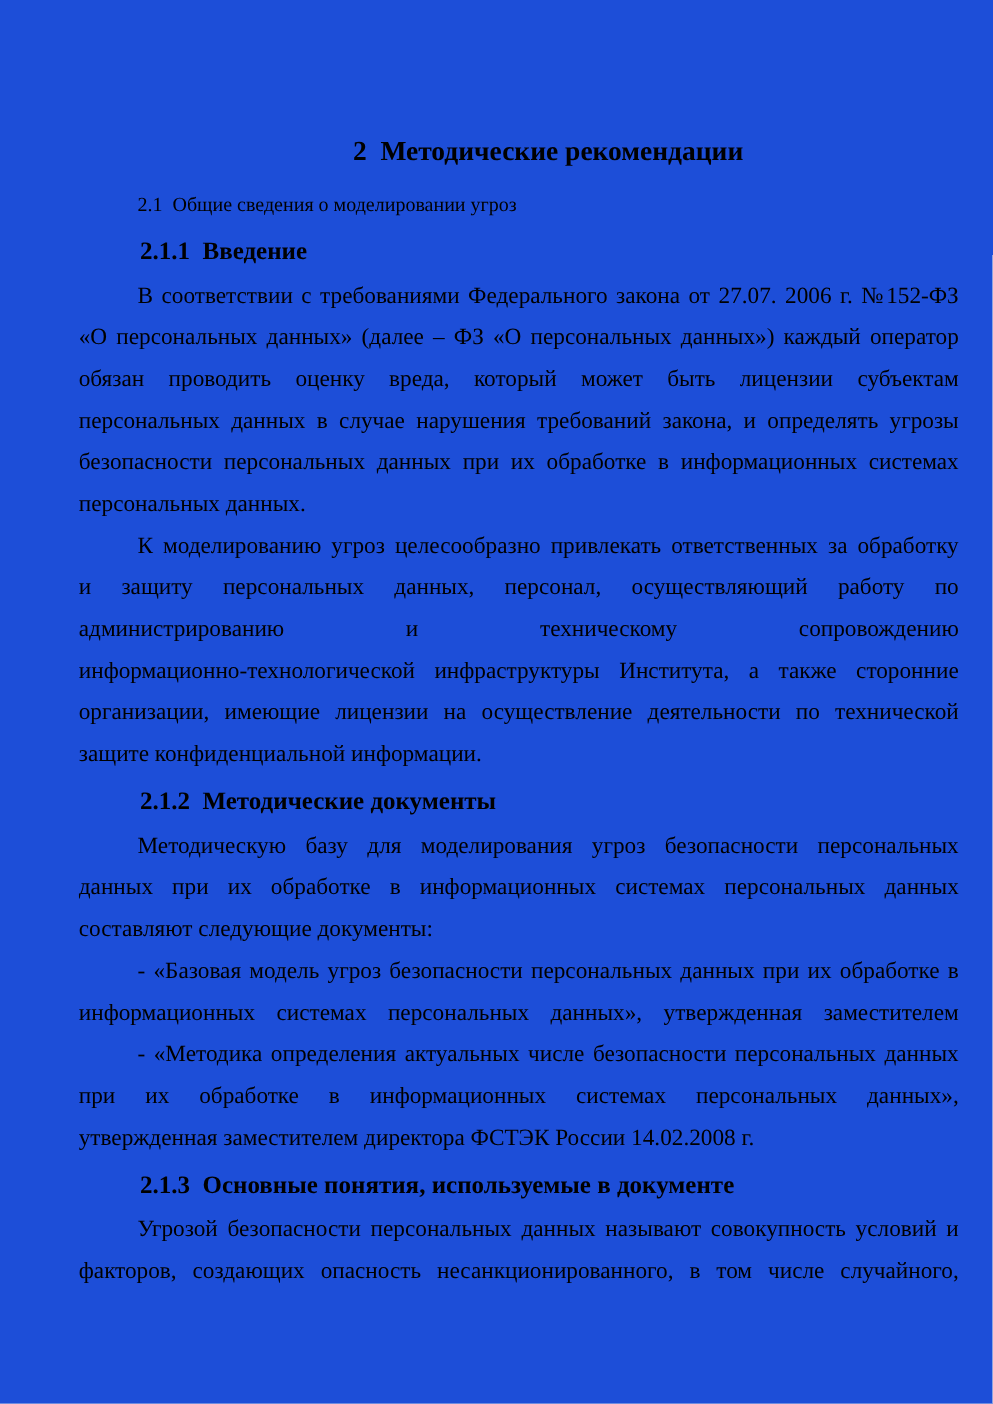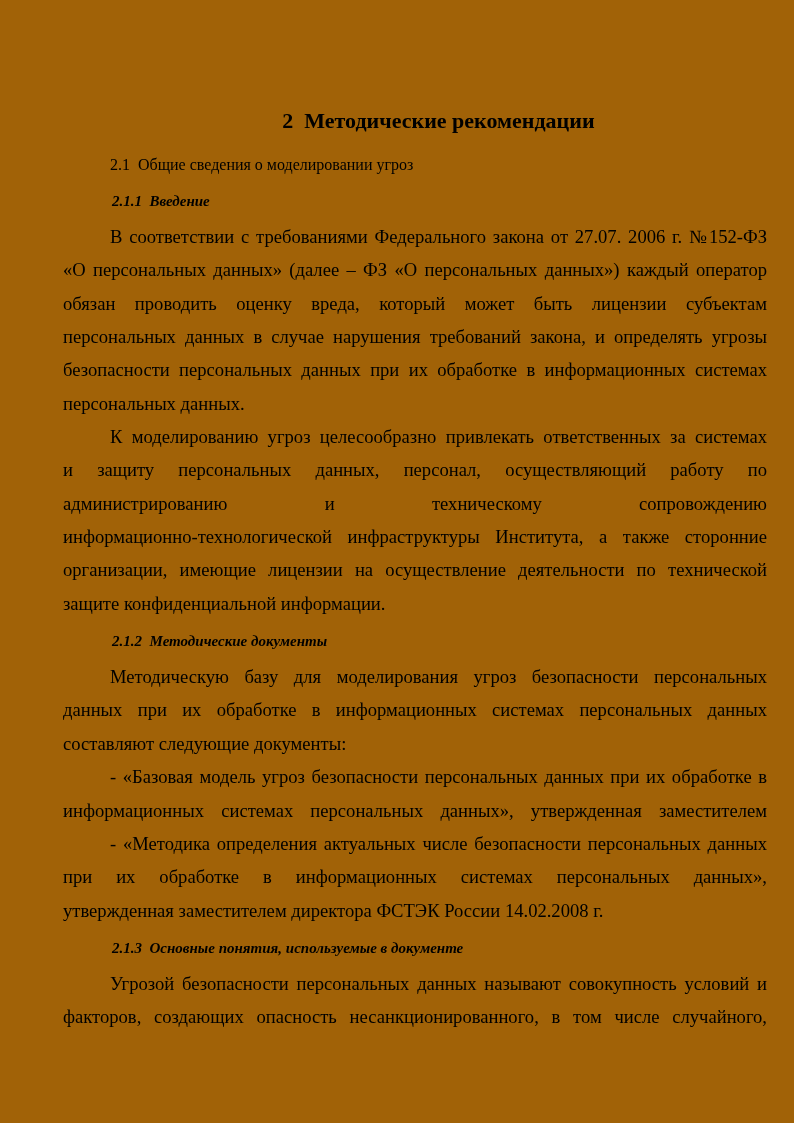--- a/index.html
+++ b/index.html
@@ -6,21 +6,21 @@
   html, body {
     margin: 0;
     padding: 0;
     background: #e8e8e8;
   }
   .page {
     position: relative;
     width: 794px;
     height: 1123px;
     margin: 0 auto;
-    background: #a16207;
+    background: #1d4ed8;
     color: #000000;
     overflow: hidden;
     font-family: "Liberation Serif", "DejaVu Serif", serif;
     box-sizing: border-box;
     padding-top: 106px;
   }
   .content {
     margin-left: 63px;
     width: 704px;
   }
@@ -35,23 +35,22 @@
   }
   .h2 {
     font-size: 16px;
     font-weight: normal;
     line-height: 30px;
     padding-left: 47px;
     white-space: pre-wrap;
     margin: 14px 0 0 0;
   }
   .h3 {
-    font-size: 15px;
+    font-size: 20px;
     font-weight: bold;
-    font-style: italic;
     line-height: 30px;
     padding-left: 49px;
     white-space: pre-wrap;
     margin: 6px 0 4px 0;
   }
   .para {
     margin: 0;
   }
   .ln {
     font-size: 18.6px;
@@ -86,21 +85,21 @@
     <div class="para">
       <div class="ln j first">В соответствии с требованиями Федерального закона от 27.07. 2006 г. №152-ФЗ</div>
       <div class="ln j">«О персональных данных» (далее – ФЗ «О персональных данных») каждый оператор</div>
       <div class="ln j">обязан проводить оценку вреда, который может быть лицензии субъектам</div>
       <div class="ln j">персональных данных в случае нарушения требований закона, и определять угрозы</div>
       <div class="ln j">безопасности персональных данных при их обработке в информационных системах</div>
       <div class="ln last">персональных данных.</div>
     </div>
 
     <div class="para">
-      <div class="ln j first">К моделированию угроз целесообразно привлекать ответственных за системах</div>
+      <div class="ln j first">К моделированию угроз целесообразно привлекать ответственных за обработку</div>
       <div class="ln j">и защиту персональных данных, персонал, осуществляющий работу по</div>
       <div class="ln j">администрированию и техническому сопровождению</div>
       <div class="ln j">информационно-технологической инфраструктуры Института, а также сторонние</div>
       <div class="ln j">организации, имеющие лицензии на осуществление деятельности по технической</div>
       <div class="ln last">защите конфиденциальной информации.</div>
     </div>
 
     <div class="h3">2.1.2  Методические документы</div>
 
     <div class="para">

